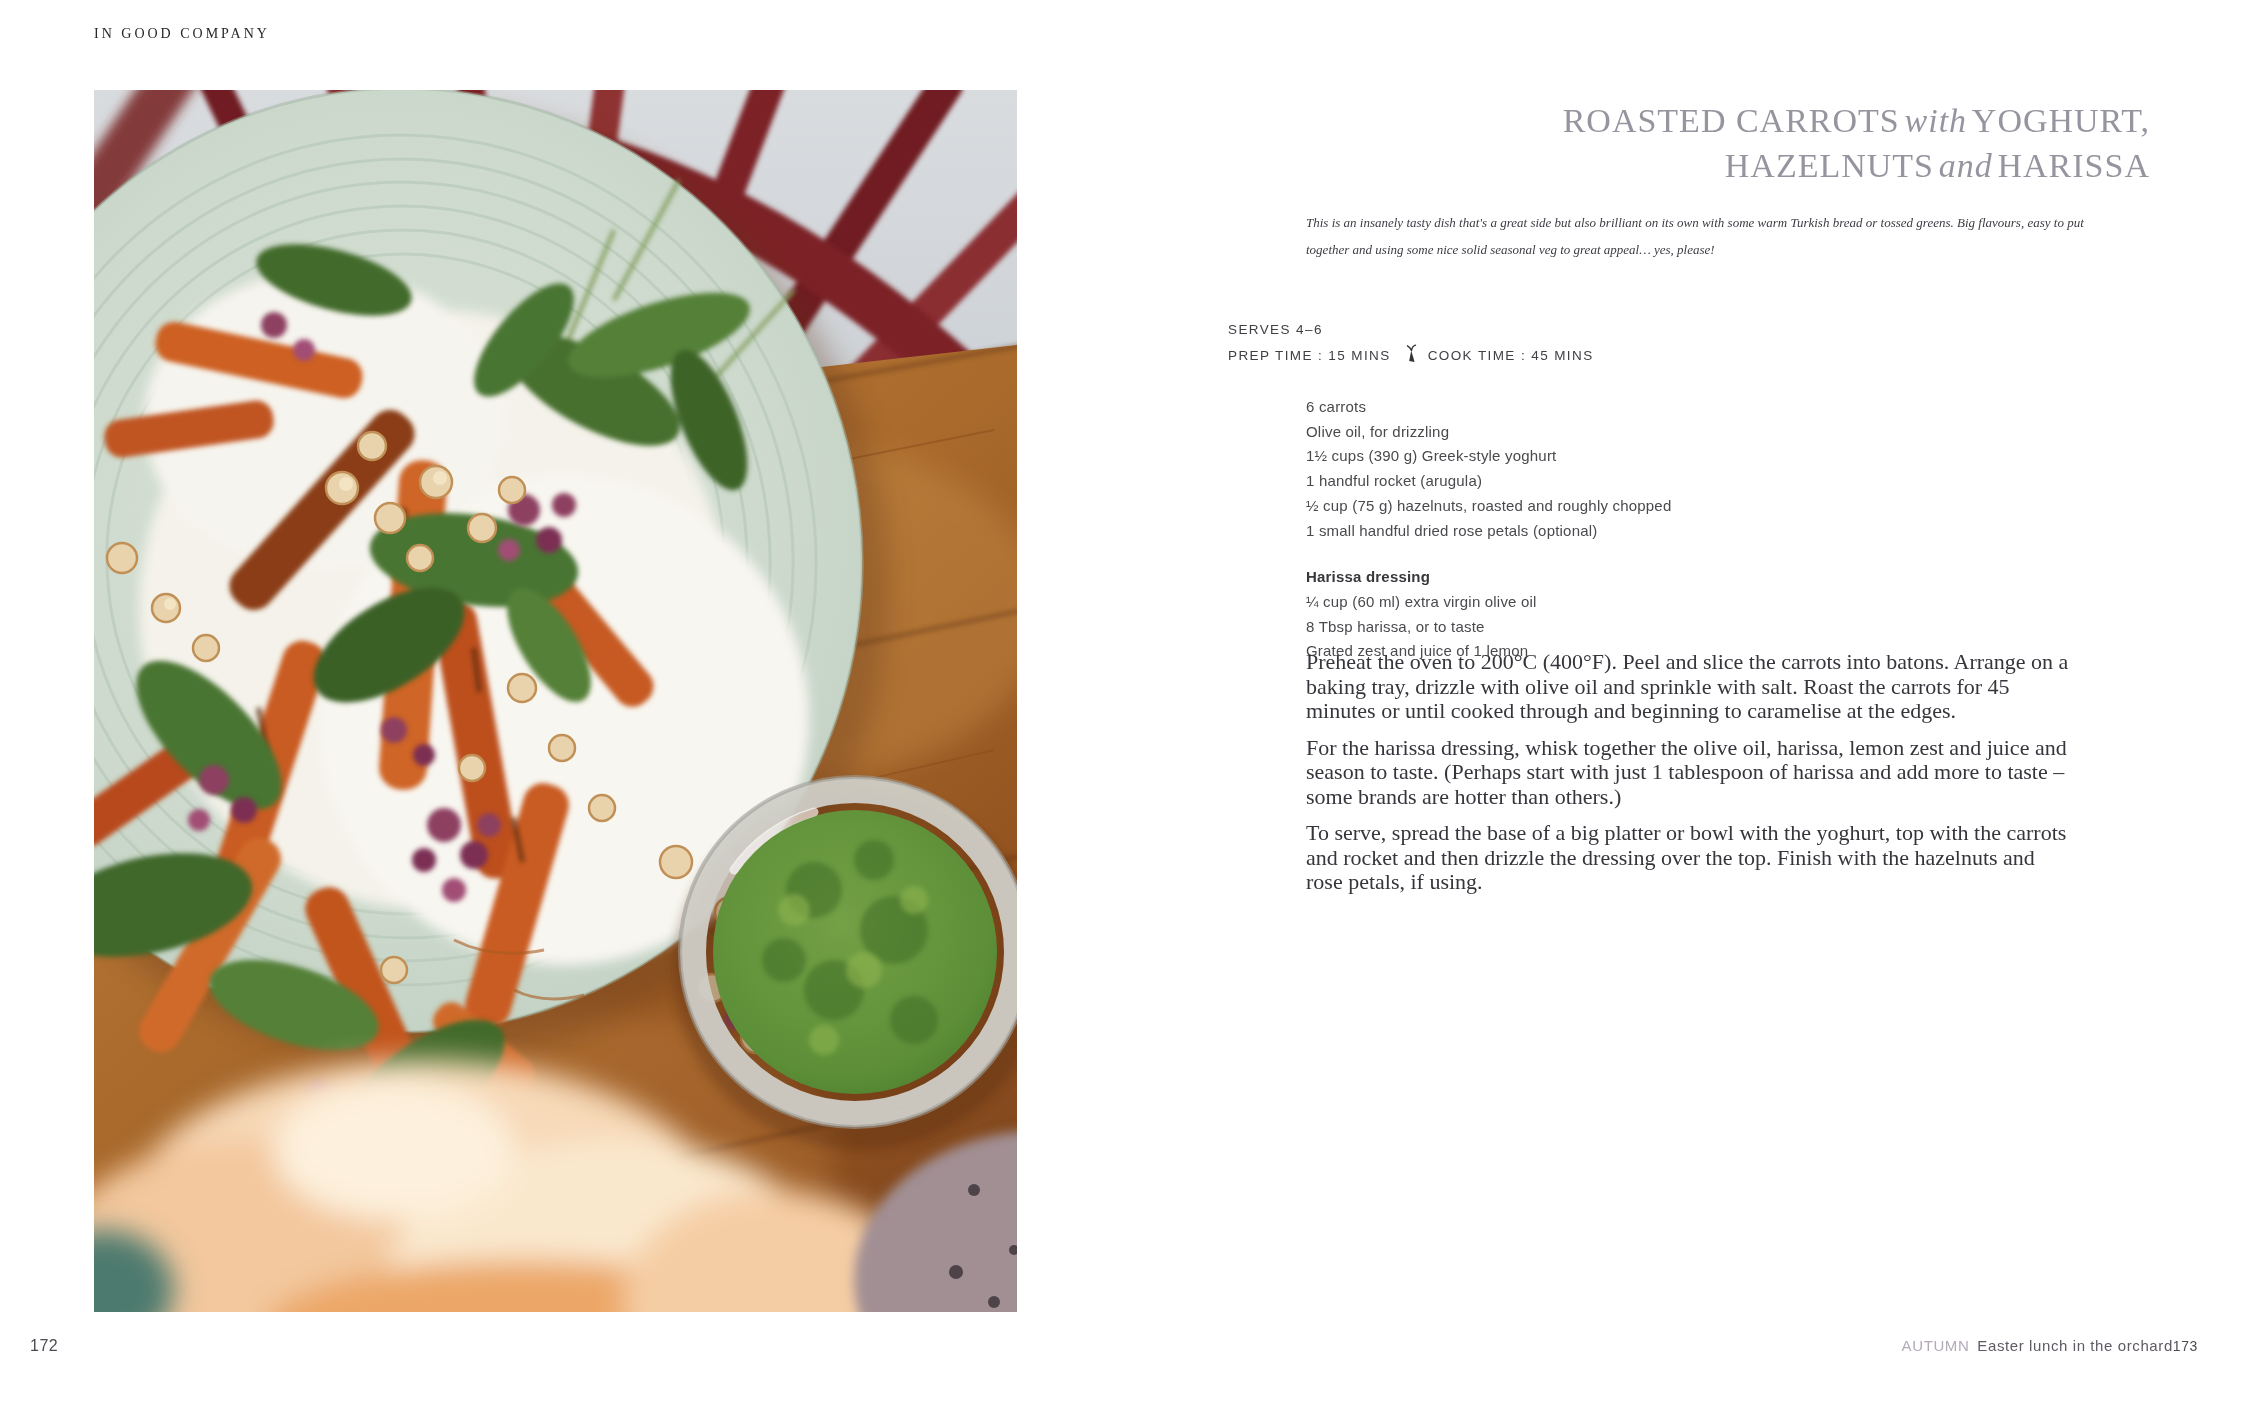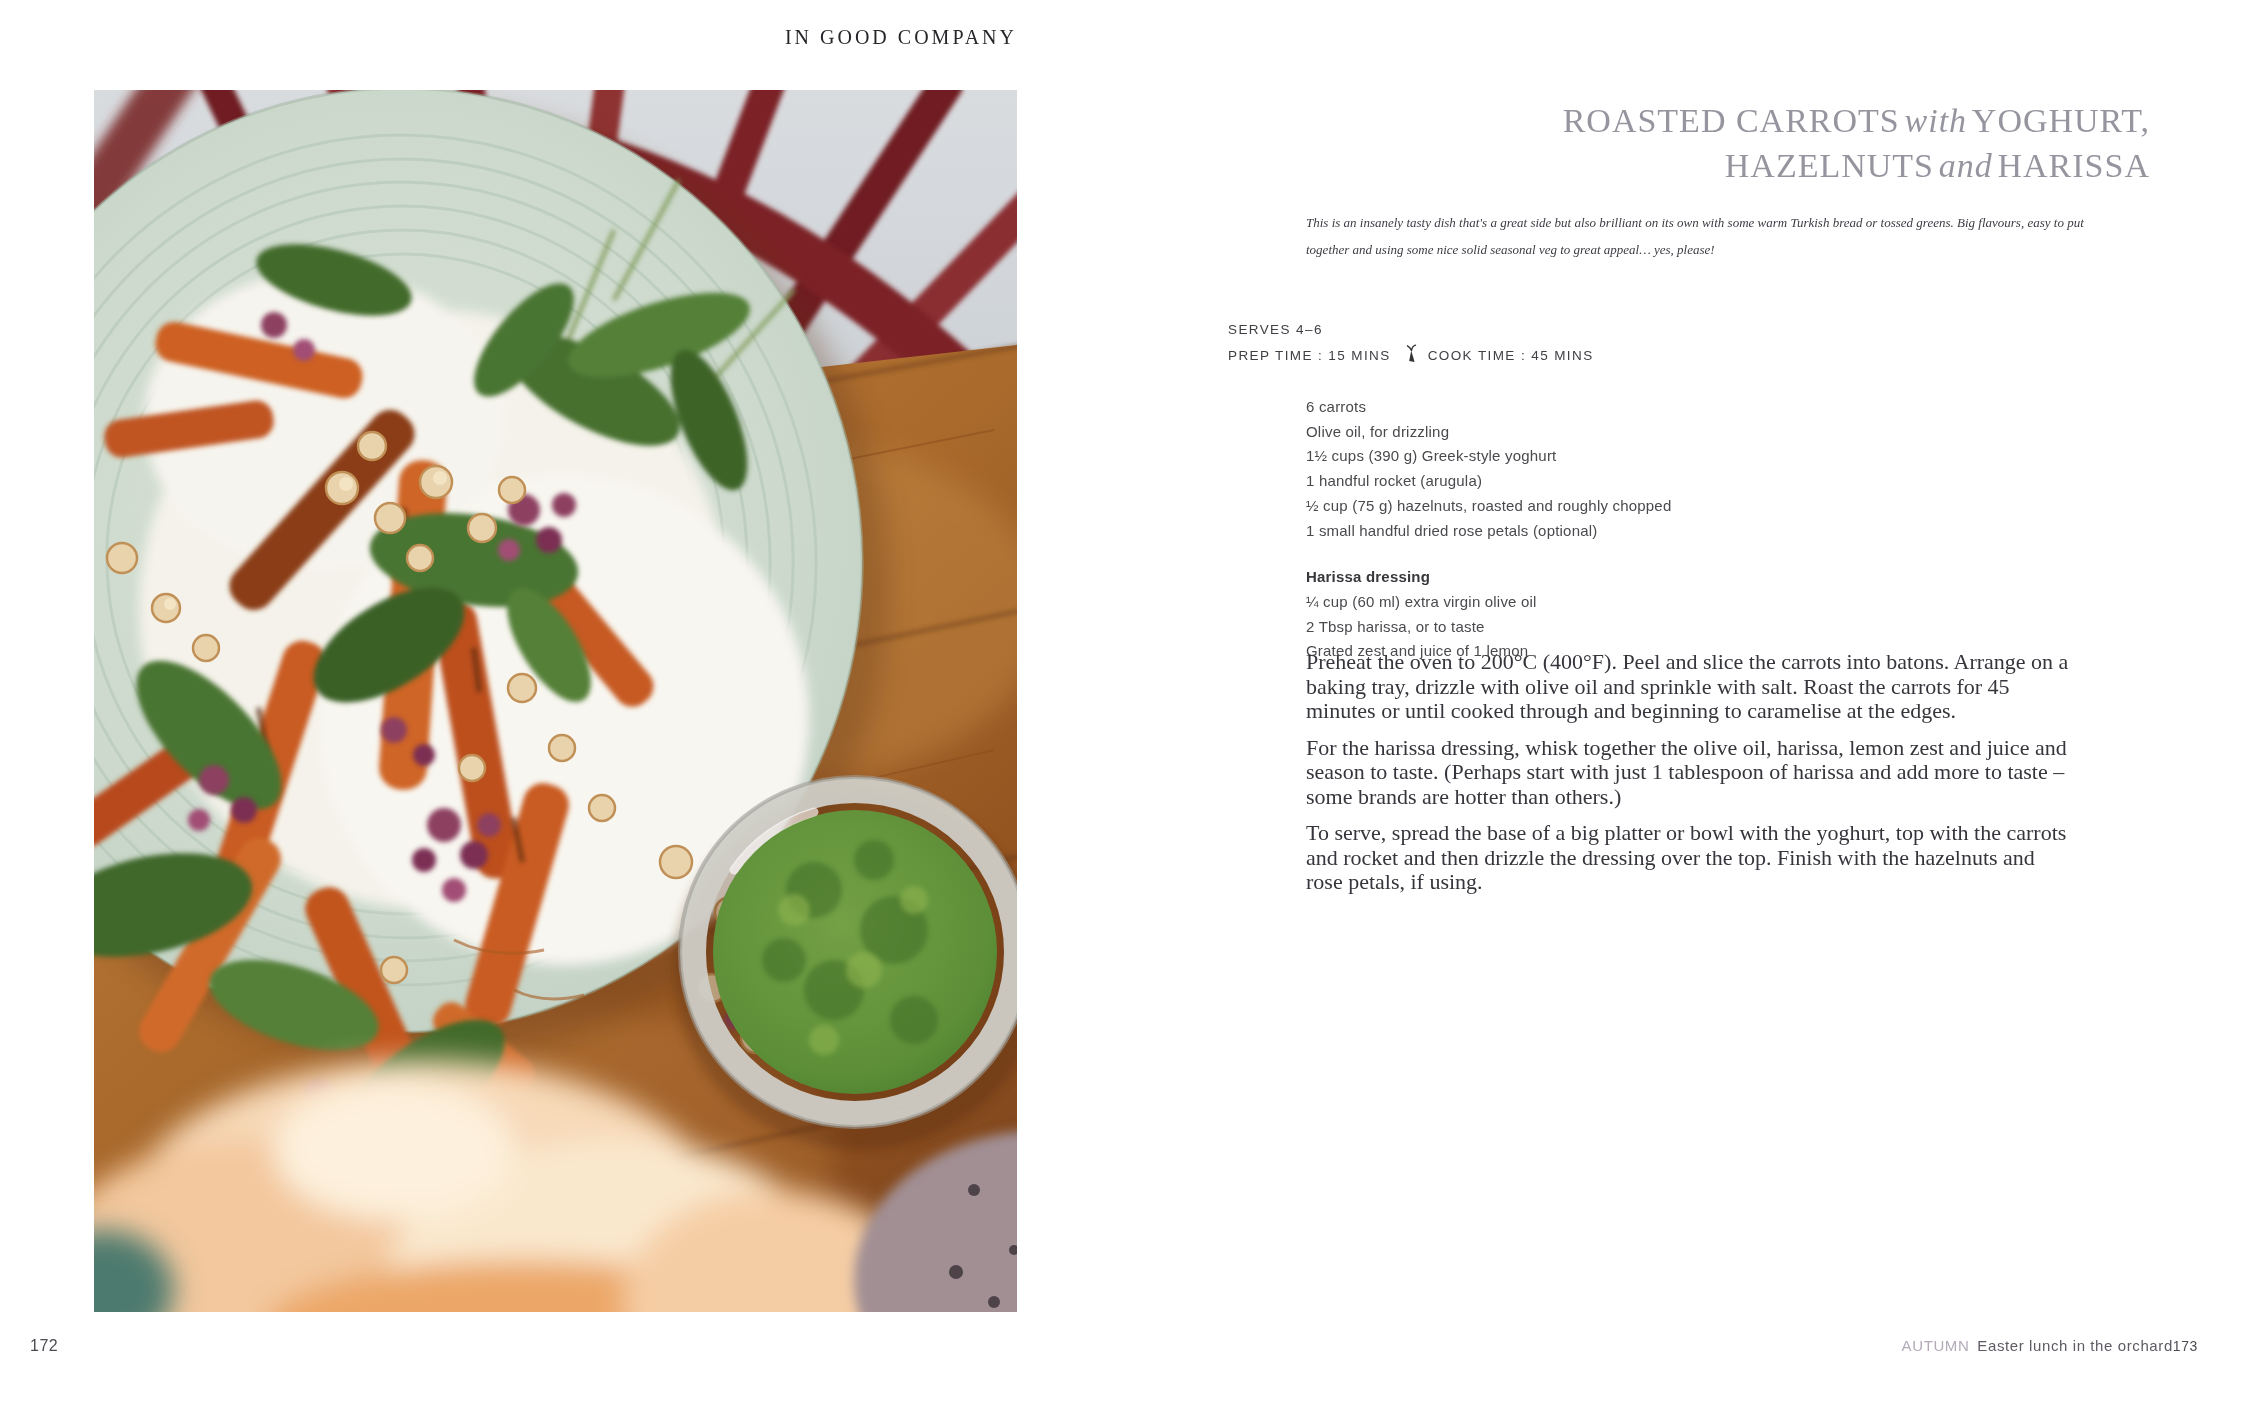--- a/index.html
+++ b/index.html
@@ -1,20 +1,20 @@
 <!DOCTYPE html>
 <html><head>
 <meta charset="utf-8">
 <style>
   html,body{margin:0;padding:0;background:#ffffff;}
   .page{position:relative;width:2245px;height:1418px;background:#ffffff;overflow:hidden;
         font-family:"Liberation Serif", serif;color:#333;}
   
-  .running-head{position:absolute;left:94px;top:26px;width:923px;text-align:right;
-    font-family:"Liberation Serif",serif;font-size:20px;letter-spacing:3px;color:#26262a;}
+  .running-head{position:absolute;left:94px;top:26px;width:923px;text-align:left;
+    font-family:"Liberation Serif",serif;font-size:14px;letter-spacing:3px;color:#26262a;}
   .photo{position:absolute;left:94px;top:90px;width:923px;height:1222px;overflow:hidden;background:#cfd3d8;}
   .photo svg{display:block;width:923px;height:1222px;}
   .pagenum{position:absolute;top:1337px;font-family:"Liberation Sans",sans-serif;
     font-size:16px;color:#4e4a52;letter-spacing:.5px;}
   .pagenum.left{left:30px;}
   
   .title{position:absolute;left:1230px;top:98px;width:920px;text-align:right;
     font-size:34px;line-height:45px;color:#96959f;letter-spacing:1px;}
   .title .it{font-style:italic;text-transform:lowercase;padding:0 .14em;}
   .intro{position:absolute;left:1306px;top:210px;width:788px;
@@ -311,21 +311,21 @@
   <div class="ingredients">
     <div>6 carrots</div>
     <div>Olive oil, for drizzling</div>
     <div>1½ cups (390 g) Greek-style yoghurt</div>
     <div>1 handful rocket (arugula)</div>
     <div>½ cup (75 g) hazelnuts, roasted and roughly chopped</div>
     <div>1 small handful dried rose petals (optional)</div>
     <div class="gap"></div>
     <div class="sub">Harissa dressing</div>
     <div>¼ cup (60 ml) extra virgin olive oil</div>
-    <div>2 Tbsp harissa, or to taste</div>
+    <div>8 Tbsp harissa, or to taste</div>
     <div>Grated zest and juice of 1 lemon</div>
   </div>
 
   <div class="method">
     <p>Preheat the oven to 200°C (400°F). Peel and slice the carrots into batons. Arrange on a baking tray, drizzle with olive oil and sprinkle with salt. Roast the carrots for 45 minutes or until cooked through and beginning to caramelise at the edges.</p>
     <p>For the harissa dressing, whisk together the olive oil, harissa, lemon zest and juice and season to taste. (Perhaps start with just 1 tablespoon of harissa and add more to taste – some brands are hotter than others.)</p>
     <p>To serve, spread the base of a big platter or bowl with the yoghurt, top with the carrots and rocket and then drizzle the dressing over the top. Finish with the hazelnuts and rose petals, if using.</p>
   </div>
 
   <div class="footer-right">

